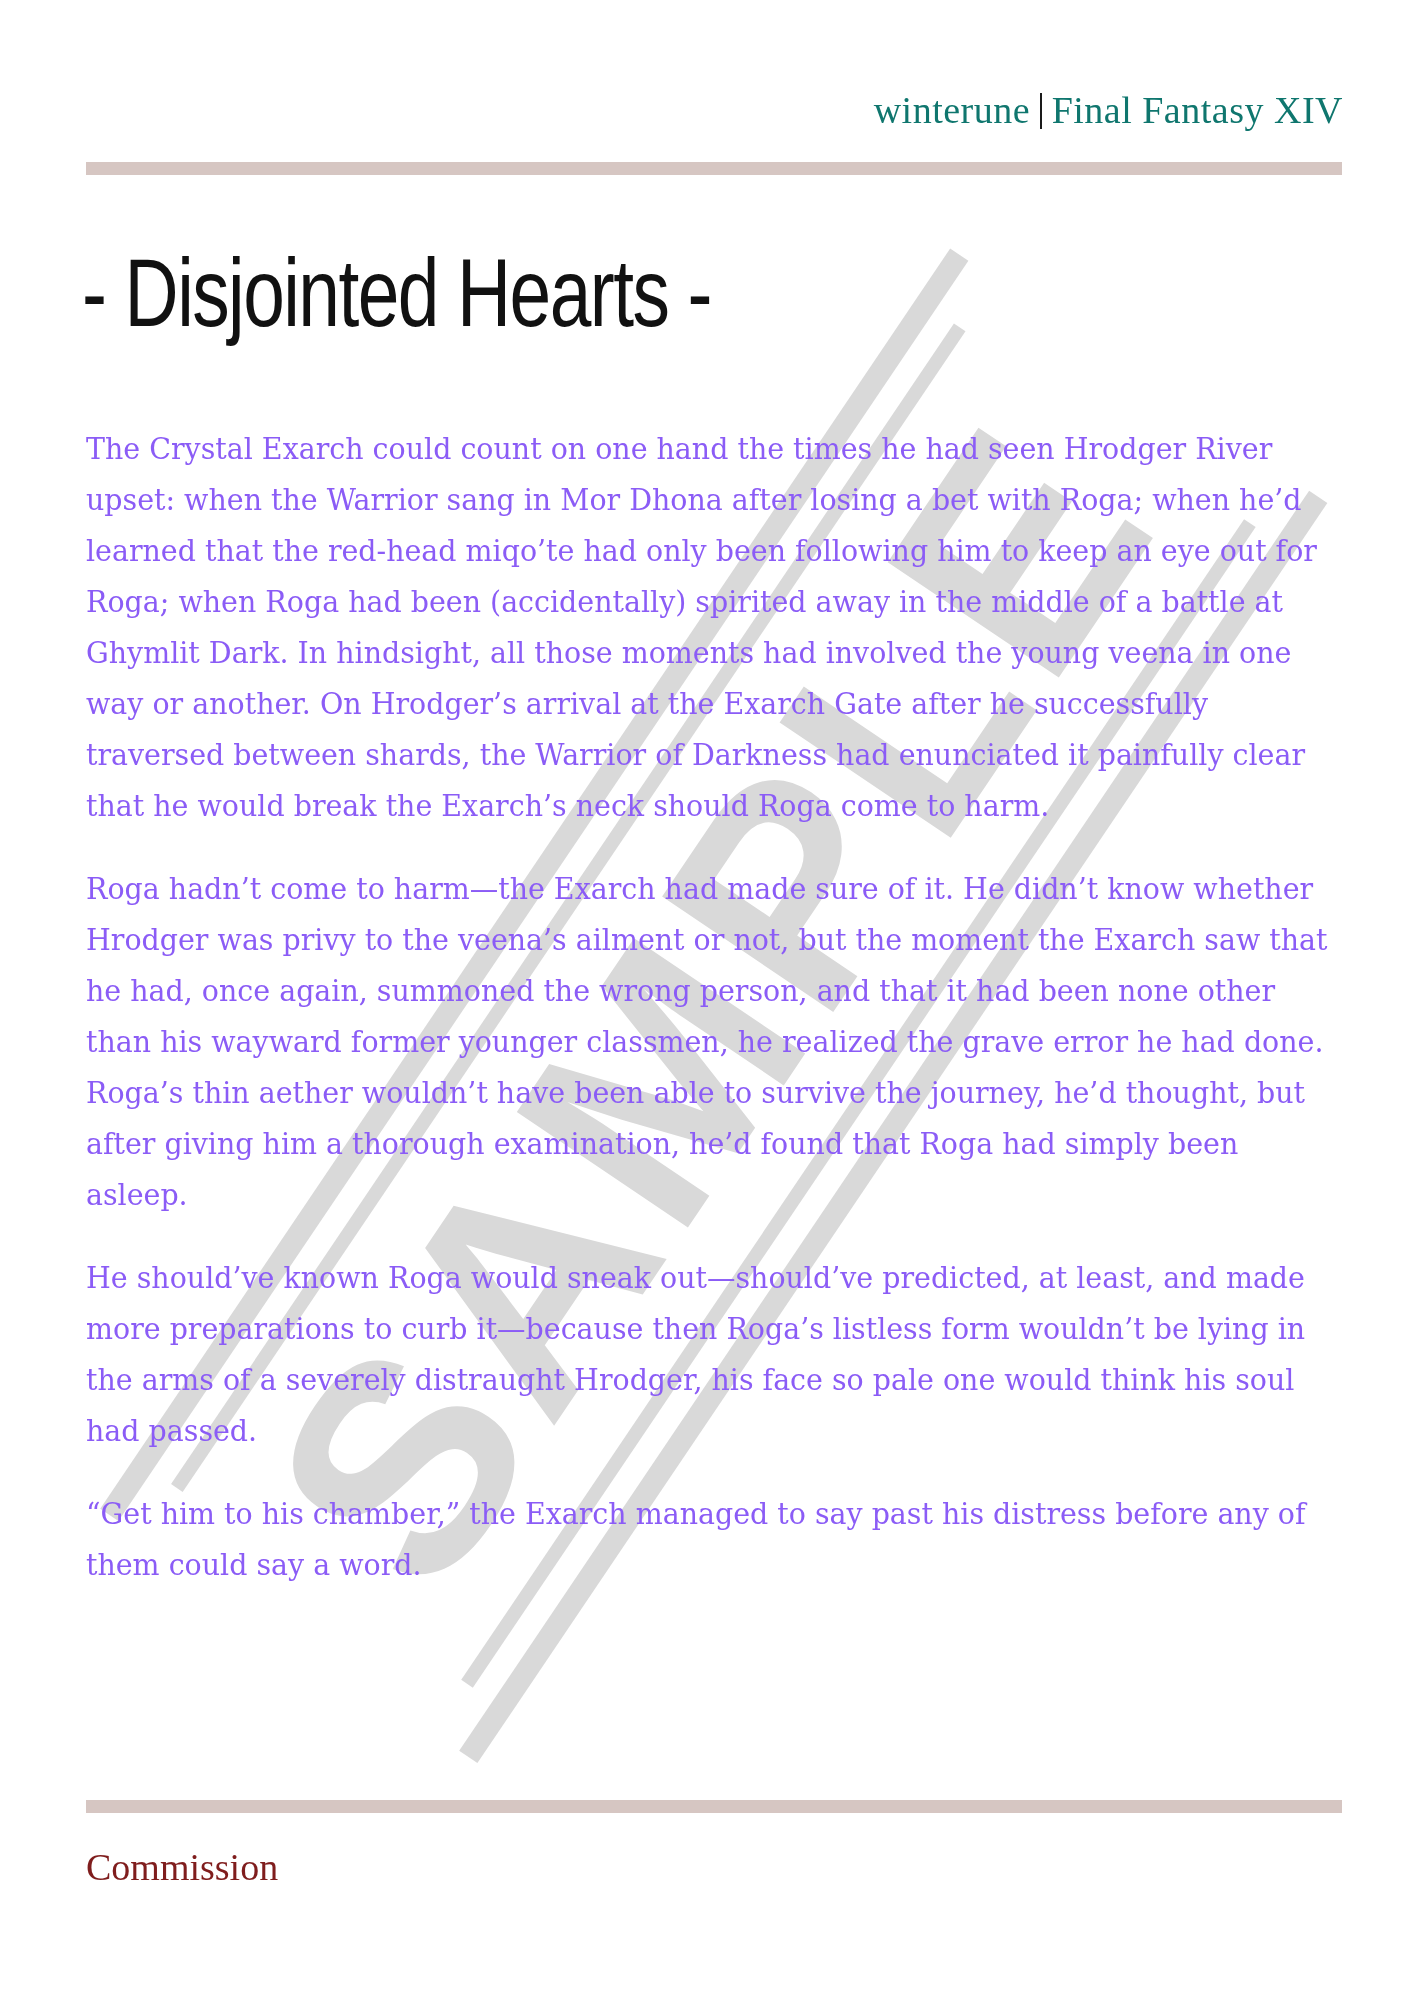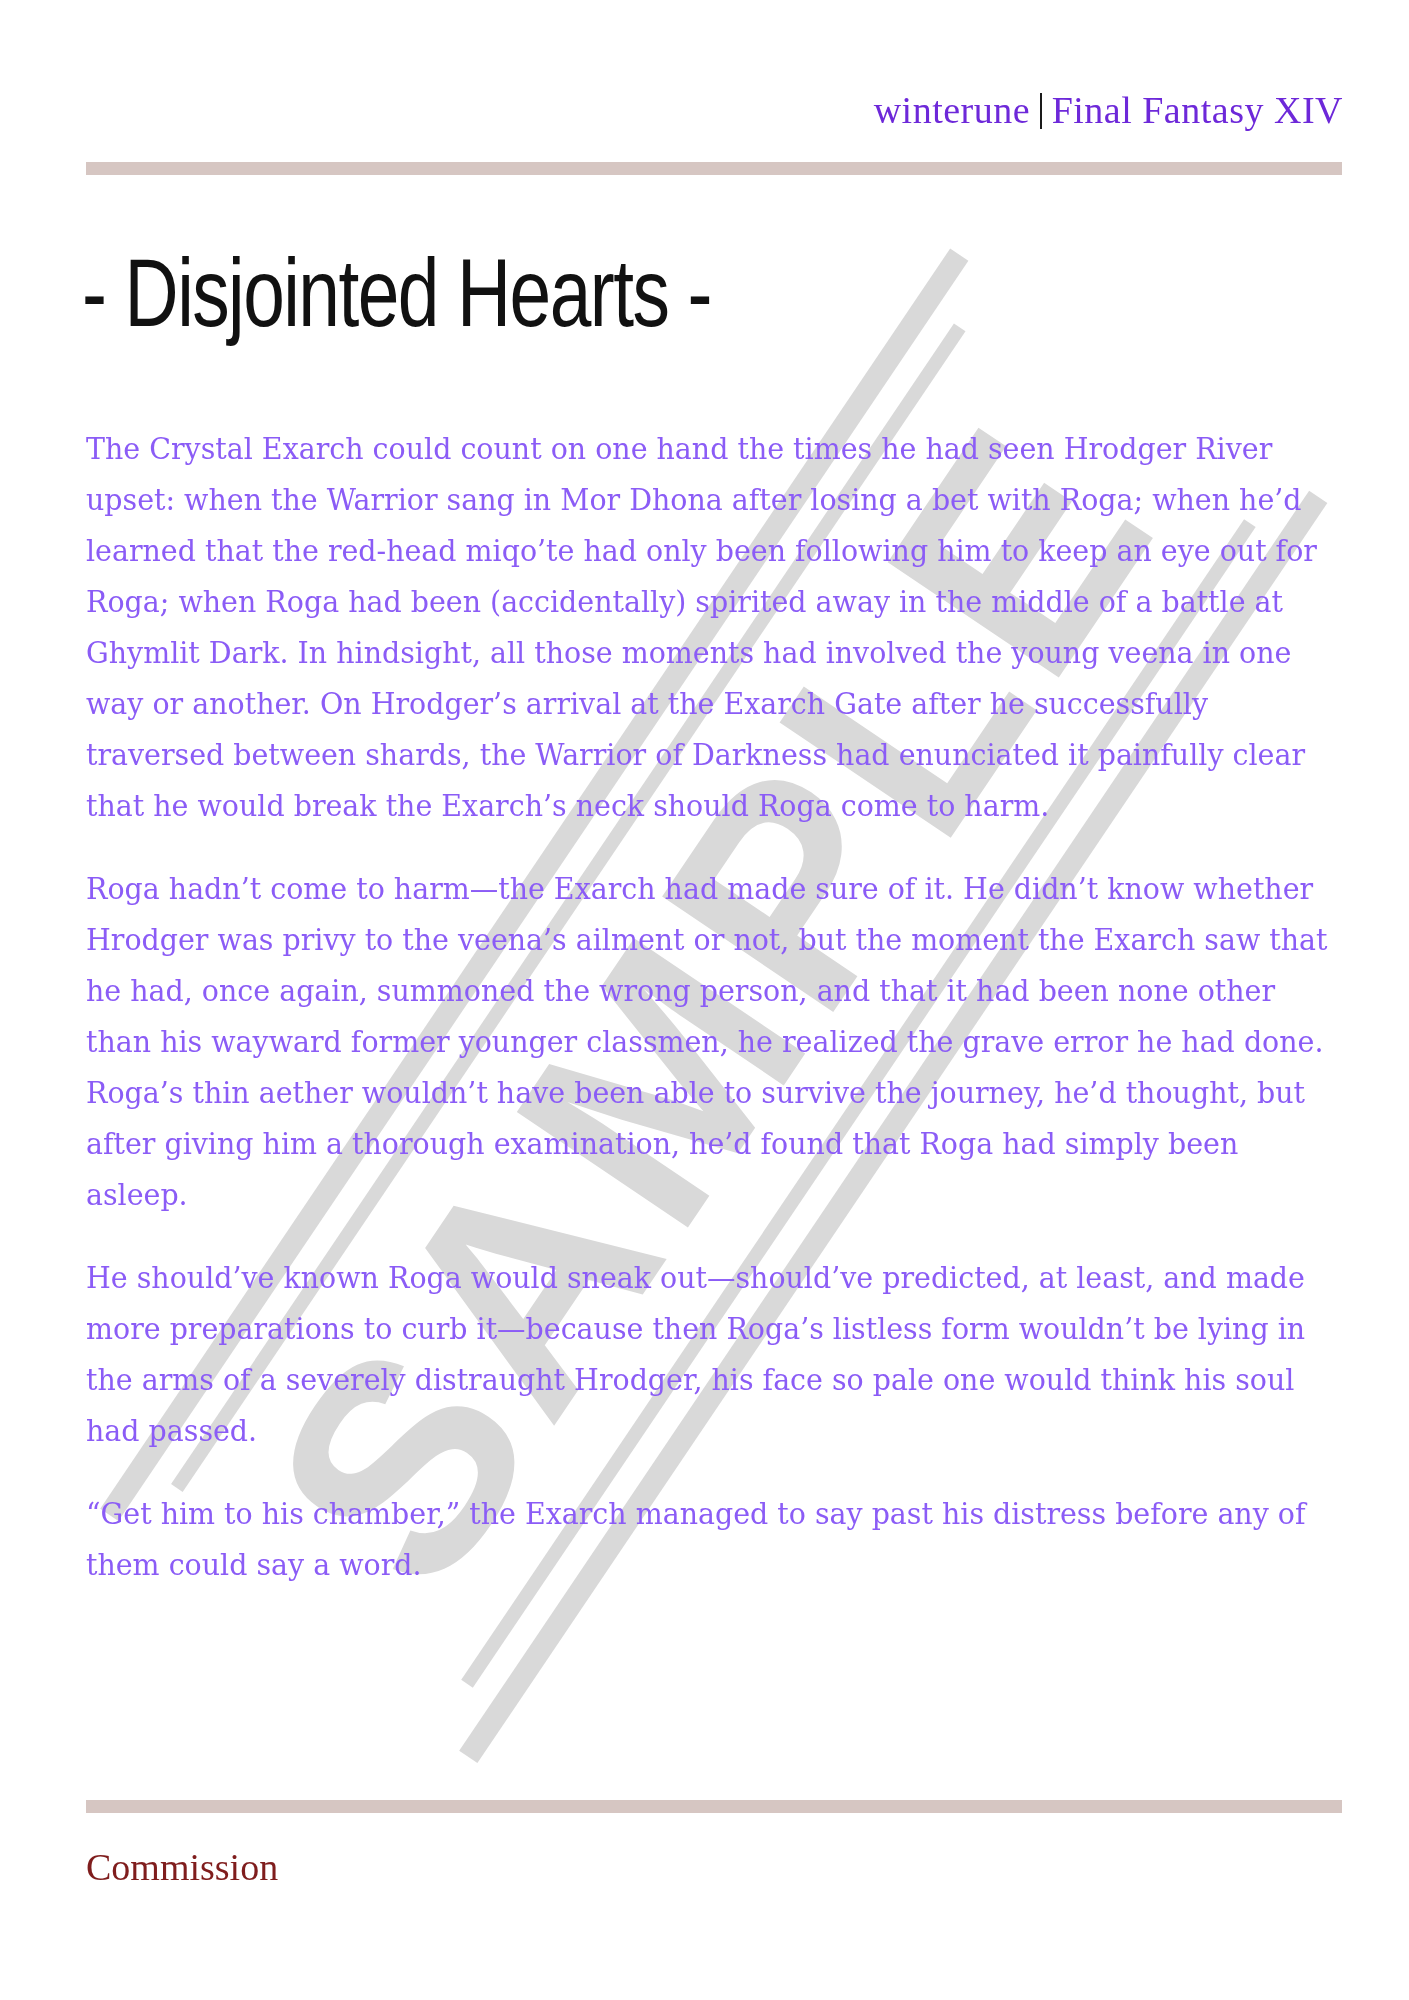--- a/index.html
+++ b/index.html
@@ -15,21 +15,21 @@
       color: #1a1a1a;
     }
     .header-meta {
       position: absolute;
       right: 66px;
       top: 88px;
       font-family: "Liberation Serif", serif;
       font-size: 38px;
       font-weight: normal;
       letter-spacing: 0.5px;
-      color: #6d28d9;
+      color: #0f766e;
       white-space: nowrap;
     }
     .header-meta .sep {
       display: inline-block;
       width: 1.5px;
       height: 36px;
       background: #1a1a1a;
       margin: 0 10px;
       vertical-align: -6px;
     }

